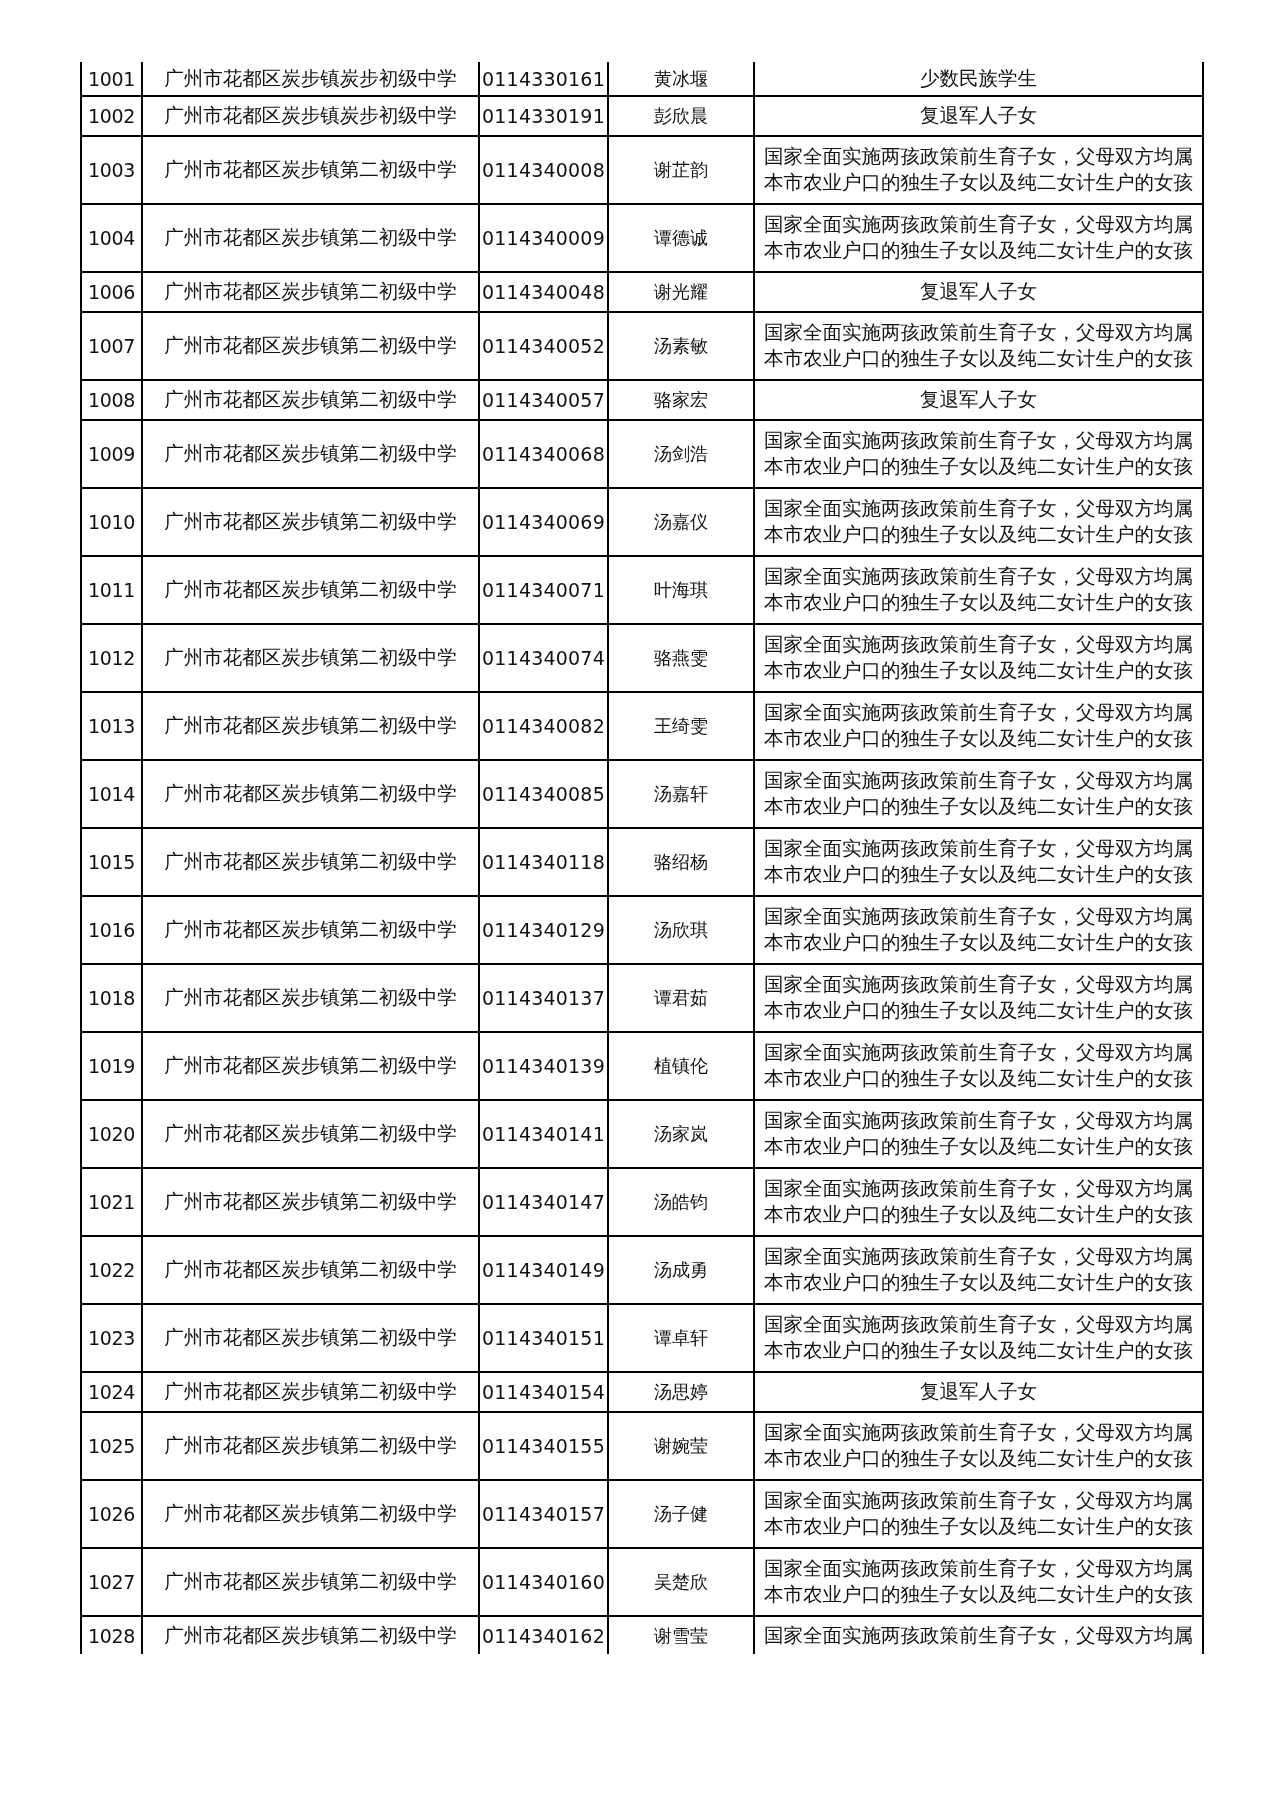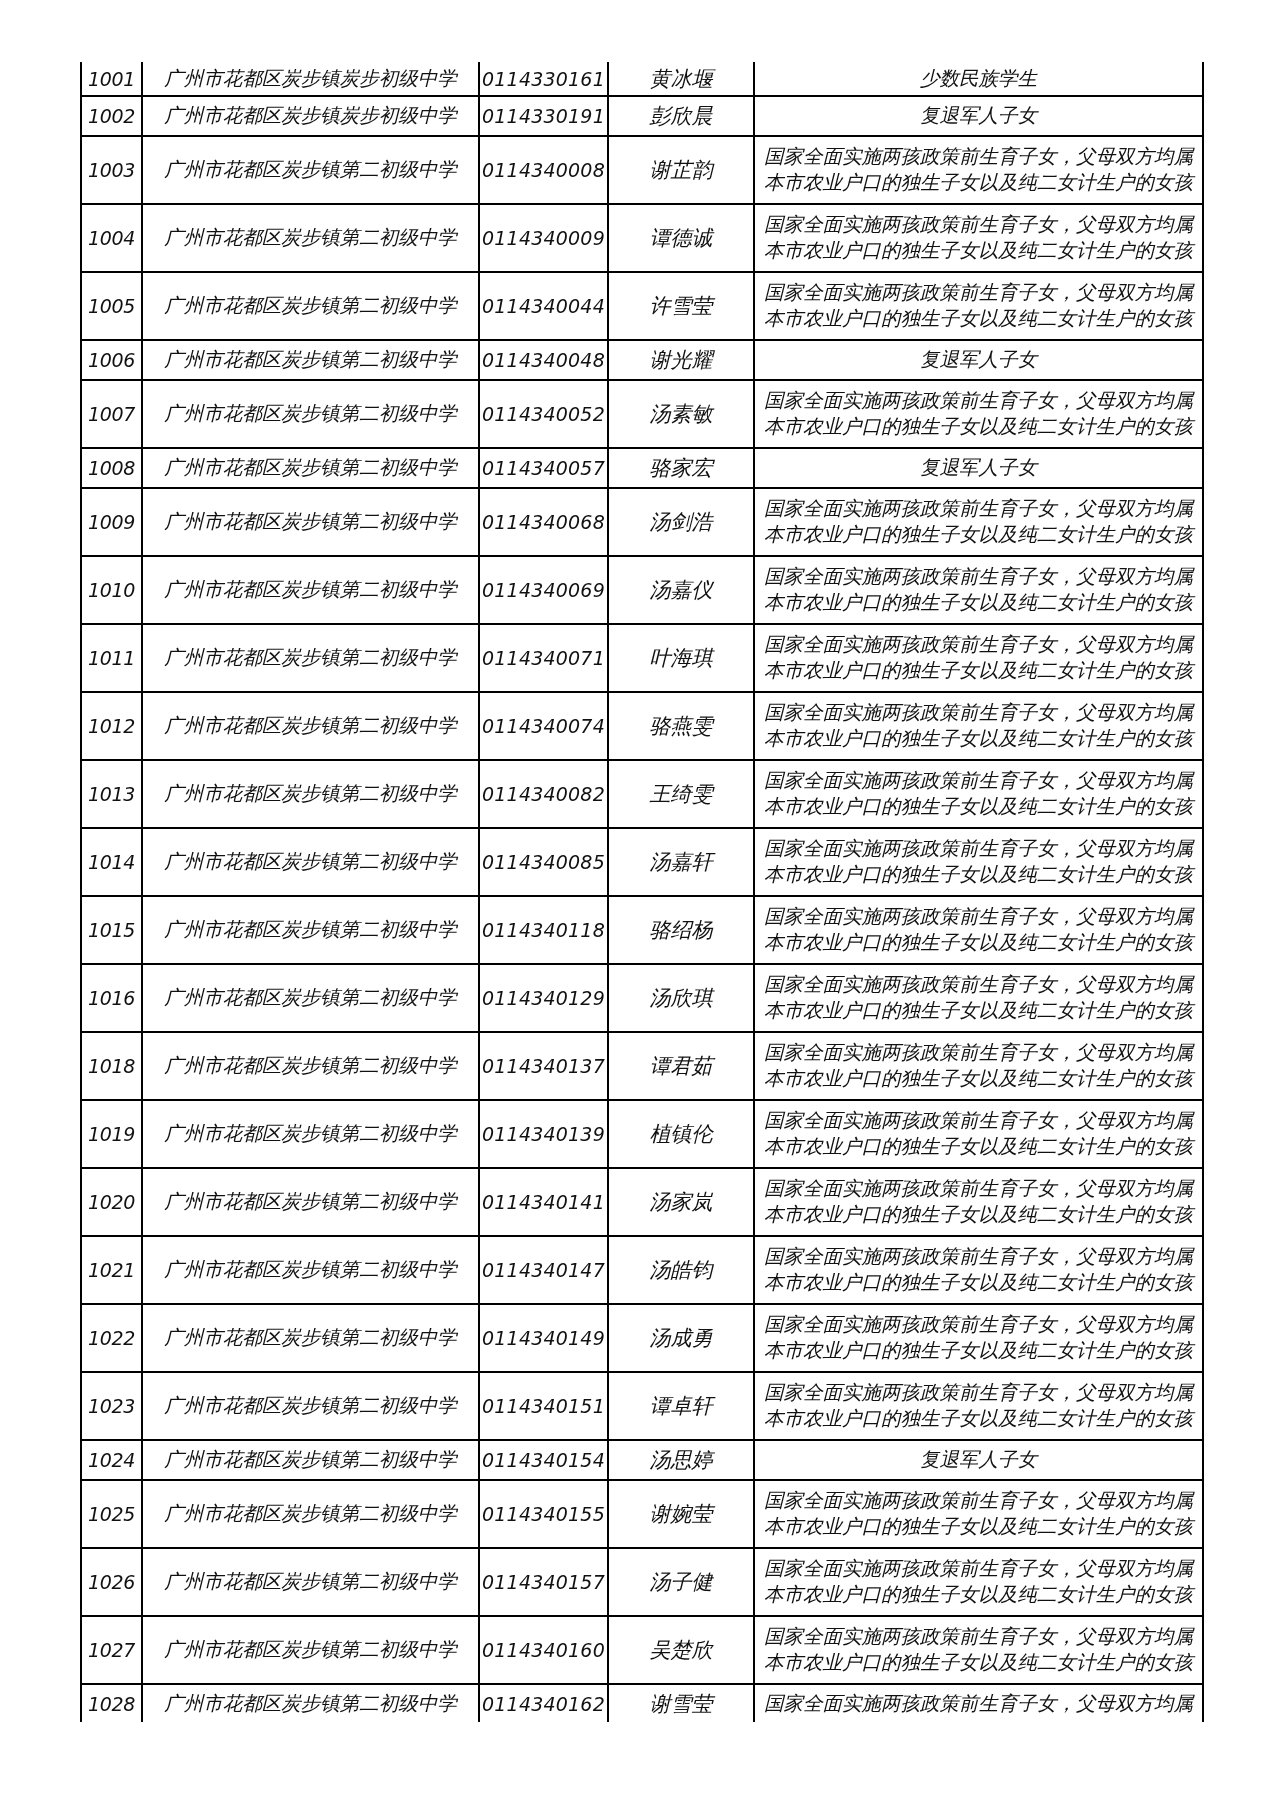--- a/index.html
+++ b/index.html
@@ -13,21 +13,20 @@
     position: relative;
     overflow: hidden;
     font-family: "DejaVu Sans", "Liberation Sans", sans-serif;
     color: #111111;
   }
   #table-wrap {
     position: absolute;
     left: 80px;
     top: 62px;
     width: 1122px;
-    font-style: italic;
   }
   table {
     border-collapse: collapse;
     table-layout: fixed;
     width: 1122px;
   }
   col.c-no { width: 61px; }
   col.c-school { width: 337px; }
   col.c-id { width: 129px; }
   col.c-name { width: 146px; }
@@ -44,21 +43,21 @@
   }
   tr.first td { border-top: none; }
   tr.last td { border-bottom: none; }
   tr.h-first { height: 34px; }
   tr.h-single { height: 40px; }
   tr.h-double { height: 68px; }
   tr.h-last { height: 38px; }
   td.no { font-size: 19px; letter-spacing: -0.3px; }
   td.school { font-size: 19.5px; }
   td.id { font-size: 19px; letter-spacing: 0.2px; }
-  td.name { font-size: 21px; margin-top: 24px; }
+  td.name { font-size: 18px; margin-top: 24px; }
   td.cat { font-size: 19.5px; }
   td.cat .line { display: block; }
   tr.last td.cat { vertical-align: top; padding-top: 6px; }
   #watermark {
     position: absolute;
     left: 1142px;
     top: 1828px;
     font-size: 21px;
     color: #8a8a8a;
     letter-spacing: 0.5px;
@@ -108,30 +107,20 @@
         <tr class="h-double">
           <td class="no">1004</td>
           <td class="school">广州市花都区炭步镇第二初级中学</td>
           <td class="id">0114340009</td>
           <td class="name">谭德诚</td>
           <td class="cat">
             <span class="line">国家全面实施两孩政策前生育子女，父母双方均属</span>
             <span class="line">本市农业户口的独生子女以及纯二女计生户的女孩</span>
           </td>
         </tr>
-        <tr class="h-double">
-          <td class="no">1005</td>
-          <td class="school">广州市花都区炭步镇第二初级中学</td>
-          <td class="id">0114340044</td>
-          <td class="name">许雪莹</td>
-          <td class="cat">
-            <span class="line">国家全面实施两孩政策前生育子女，父母双方均属</span>
-            <span class="line">本市农业户口的独生子女以及纯二女计生户的女孩</span>
-          </td>
-        </tr>
         <tr class="h-single">
           <td class="no">1006</td>
           <td class="school">广州市花都区炭步镇第二初级中学</td>
           <td class="id">0114340048</td>
           <td class="name">谢光耀</td>
           <td class="cat">
             <span class="line">复退军人子女</span>
           </td>
         </tr>
         <tr class="h-double">

